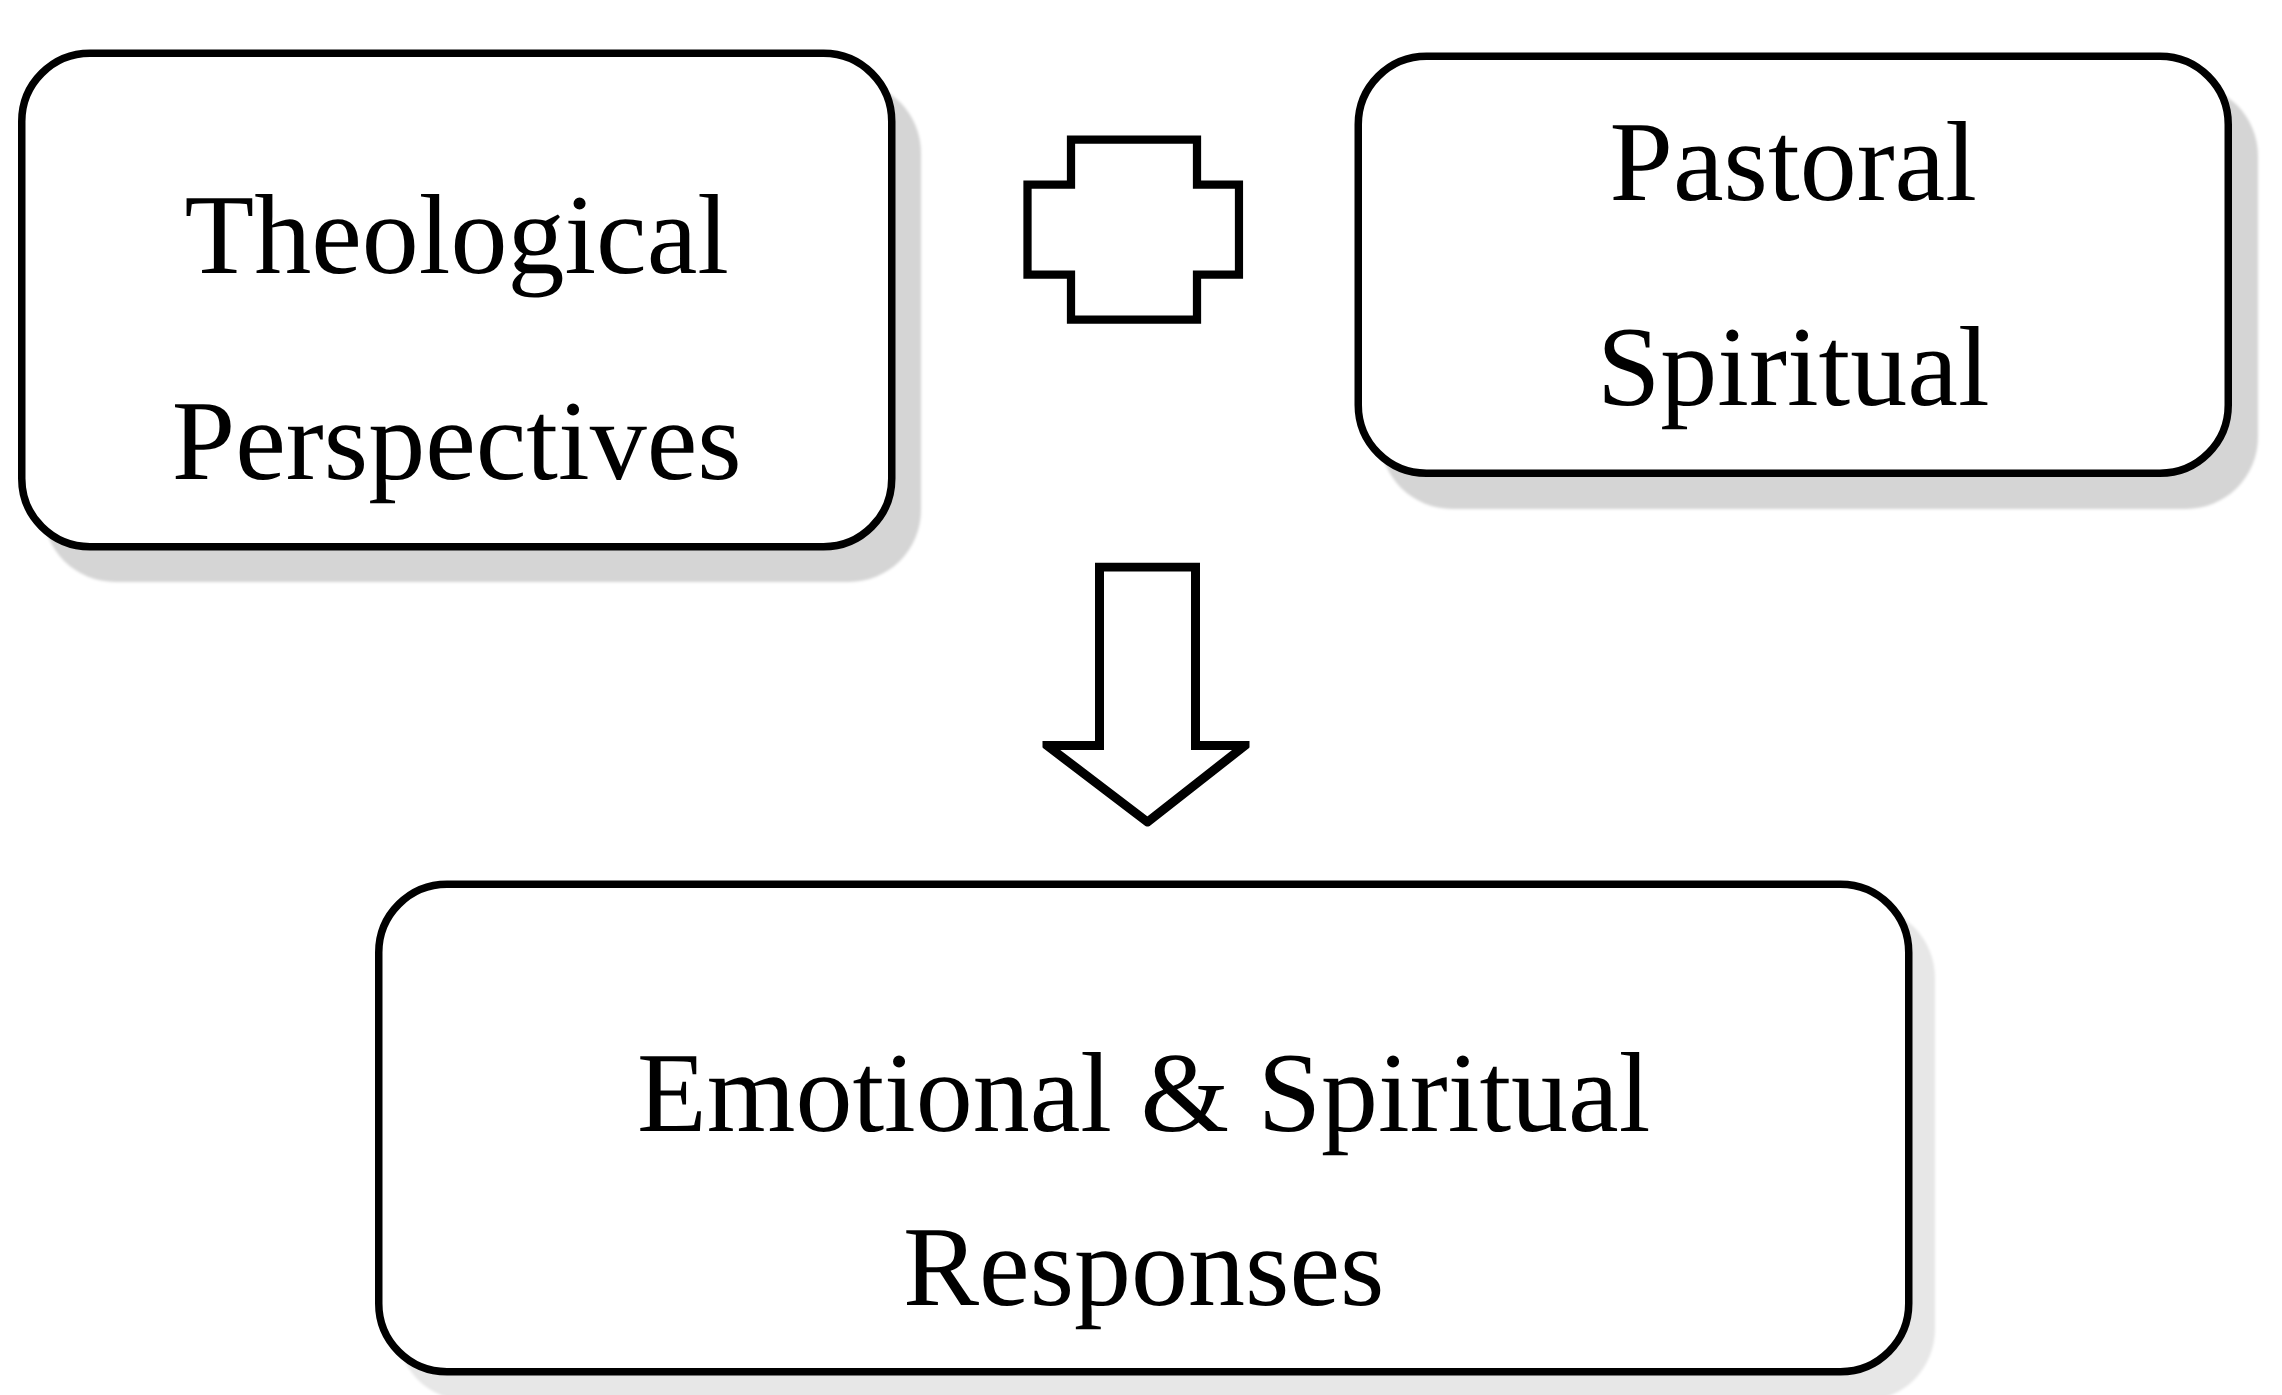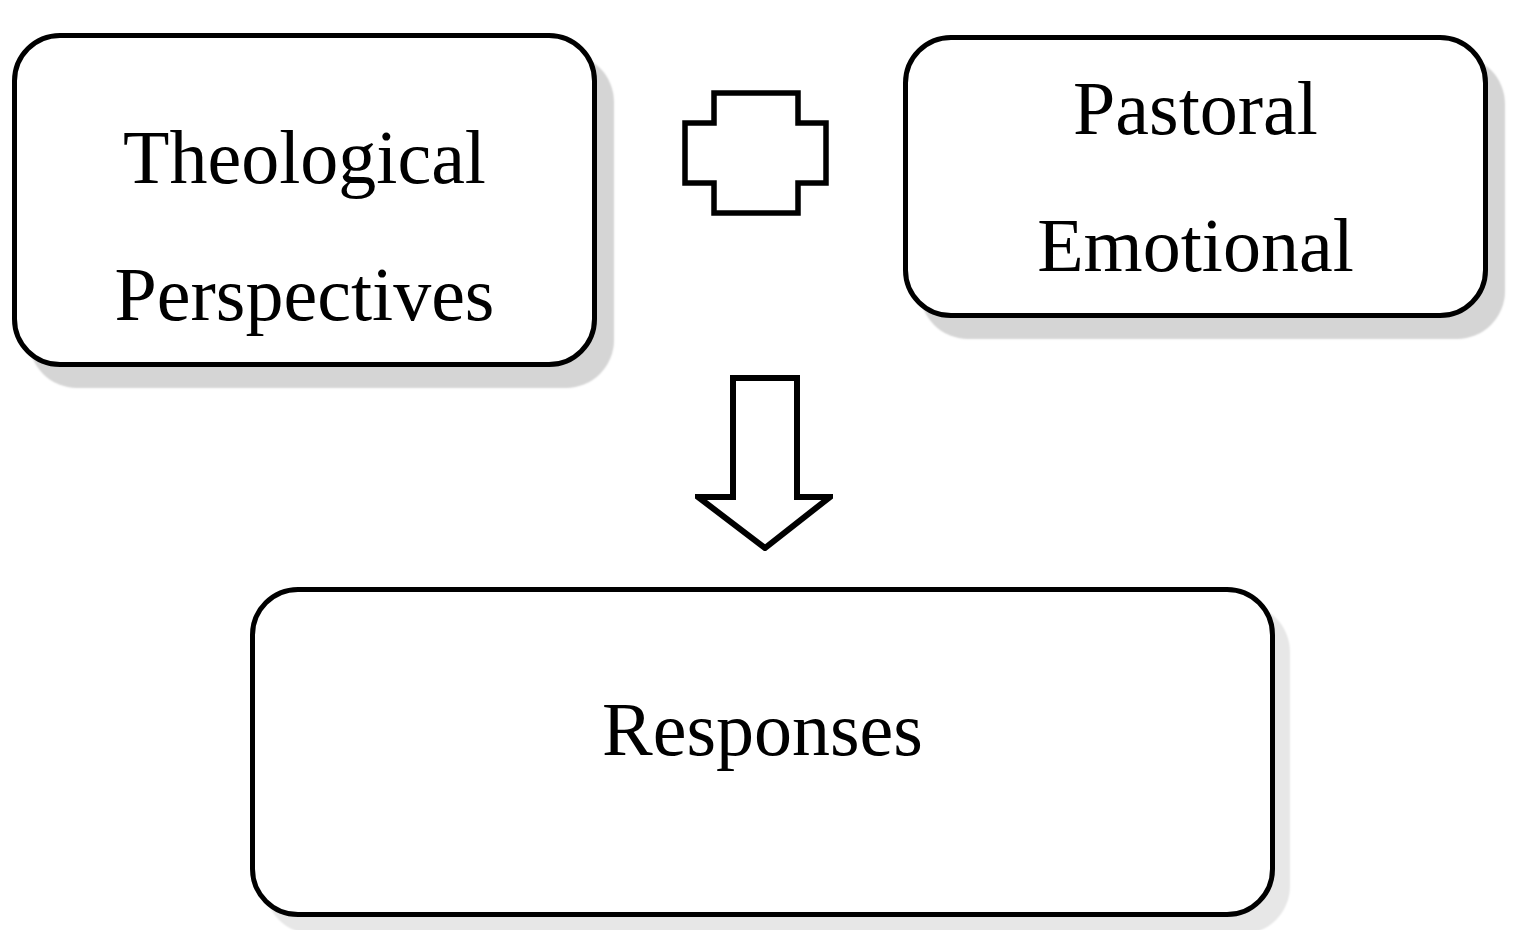--- a/index.html
+++ b/index.html
@@ -97,24 +97,25 @@
     <span class="line">Theological</span>
     <span class="line">Perspectives</span>
   </div>
 
   <svg class="glyph plus-glyph" viewBox="0 0 147 126" aria-hidden="true">
     <path d="M32,3 H116 V33 H144 V93 H116 V123 H32 V93 H3 V33 H32 Z"></path>
   </svg>
 
   <div class="node box-tr">
     <span class="line">Pastoral</span>
-    <span class="line">Emotional</span>
+    <span class="line">Spiritual</span>
   </div>
 
   <svg class="glyph arrow-glyph" viewBox="0 0 138 176" aria-hidden="true">
     <path d="M38,3 H102 V122 H135 L70,173 L3,122 H38 Z"></path>
   </svg>
 
   <div class="node box-bottom">
+    <span class="line">Emotional &amp; Spiritual</span>
     <span class="line">Responses</span>
   </div>
 
 </div>
 
 </body></html>

